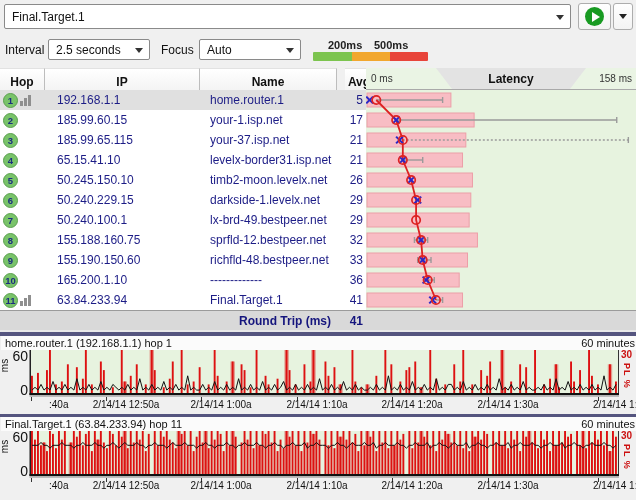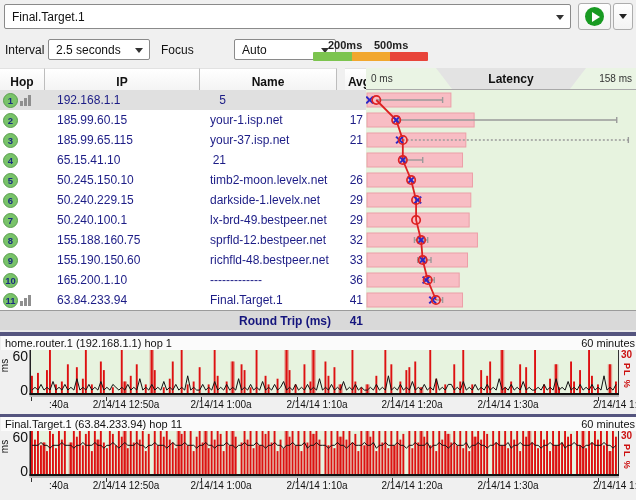--- a/index.html
+++ b/index.html
@@ -17,21 +17,21 @@
   #play-btn{left:578px;width:33px;}
   #play-menu-btn{left:613px;width:20px;}
   .play-circle{width:19px;height:19px;border-radius:50%;background:#189a22;position:relative;}
   .play-circle:after{content:"";position:absolute;left:7px;top:4.5px;
         border-left:8px solid #fff;border-top:5px solid transparent;border-bottom:5px solid transparent;}
   .menu-arrow{width:0;height:0;border-left:4px solid transparent;border-right:4px solid transparent;border-top:5px solid #222;}
   .ctl-label{position:absolute;font-size:12px;color:#111;}
   #interval-label{left:5px;top:43px;}
   #interval-combo{left:48px;top:39px;width:102px;height:21px;}
   #focus-label{left:161px;top:43px;}
-  #focus-combo{left:199px;top:39px;width:102px;height:21px;margin-left:35px;}
+  #focus-combo{left:199px;top:39px;width:102px;height:21px;}
   .scale-label{position:absolute;top:39px;font-size:11px;font-weight:bold;color:#222;}
   #scale-200{left:328px;}
   #scale-500{left:374px;text-align:center;}
   #scale-gradient{position:absolute;left:313px;top:52px;width:115px;height:9px;border-radius:1px;}
 
   
   .hcell{position:absolute;top:68px;height:28px;background:linear-gradient(#ffffff,#f1f1f1);
          border-right:1px solid #bdbdbd;border-bottom:1px solid #a9a9a9;border-top:1px solid #e2e2e2;
          box-sizing:border-box;font-size:12px;font-weight:bold;color:#111;
          display:flex;align-items:center;justify-content:center;}
@@ -134,20 +134,21 @@
       <div class="trow sel">
         <div class="c-hop">
           <span class="hop-badge">1</span>
           <svg width="12" height="11" class="chart-ico">
             <rect x="0" y="6" width="3" height="5" fill="#8f8f8f"></rect>
             <rect x="4" y="3" width="3" height="8" fill="#8f8f8f"></rect>
             <rect x="8" y="0" width="3" height="11" fill="#8f8f8f"></rect>
           </svg>
         </div>
         <div class="c-ip">192.168.1.1</div>
+        <div class="c-name">home.router.1</div>
         <div class="c-avg">5</div>
       </div>
       <div class="trow">
         <div class="c-hop">
           <span class="hop-badge">2</span>
         </div>
         <div class="c-ip">185.99.60.15</div>
         <div class="c-name">your-1.isp.net</div>
         <div class="c-avg">17</div>
       </div>
@@ -157,20 +158,21 @@
         </div>
         <div class="c-ip">185.99.65.115</div>
         <div class="c-name">your-37.isp.net</div>
         <div class="c-avg">21</div>
       </div>
       <div class="trow">
         <div class="c-hop">
           <span class="hop-badge">4</span>
         </div>
         <div class="c-ip">65.15.41.10</div>
+        <div class="c-name">levelx-border31.isp.net</div>
         <div class="c-avg">21</div>
       </div>
       <div class="trow">
         <div class="c-hop">
           <span class="hop-badge">5</span>
         </div>
         <div class="c-ip">50.245.150.10</div>
         <div class="c-name">timb2-moon.levelx.net</div>
         <div class="c-avg">26</div>
       </div>

